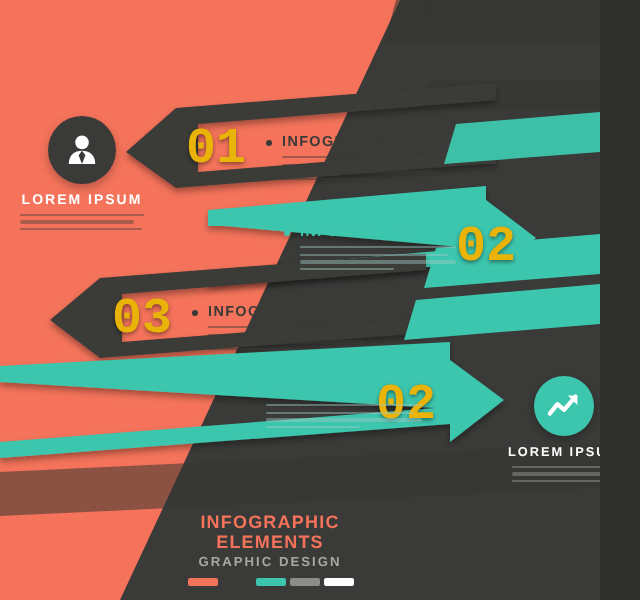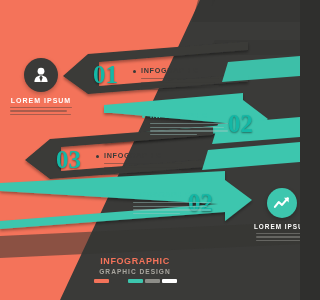--- a/index.html
+++ b/index.html
@@ -28,24 +28,24 @@
   }
 
   
   .row{ position:absolute; }
 
   
   .num{
     position:absolute;
     font-size:25px;
     font-weight:bold;
-    color:#14b8a6;
+    color:#eab308;
     letter-spacing:0px;
     text-shadow:0 1px 2px rgba(0,0,0,0.45);
-    font-family:Liberation Serif, serif;
+    font-family:Liberation Mono, monospace;
     line-height:1;
   }
   .head{
     position:absolute;
     font-size:7.2px;
     font-weight:bold;
     letter-spacing:0.7px;
     line-height:1;
     white-space:nowrap;
   }
@@ -234,20 +234,21 @@
     <div class="icaption light" style="font-size:6.4px;">LOREM IPSUM</div>
     <div class="ilines ondark" style="width:52px;">
         <i></i>
         <i></i>
         <i></i>
       </div>
   </div>
 
   <div class="footer">
     <div class="f1">INFOGRAPHIC</div>
+    <div class="f1">ELEMENTS</div>
     <div class="f2">GRAPHIC DESIGN</div>
     <div class="swatches">
       <span style="background:#f4735a"></span>
       <span style="background:#3a3a38"></span>
       <span style="background:#3dc6ae"></span>
       <span style="background:#8d8d88"></span>
       <span style="background:#ffffff"></span>
     </div>
   </div>
 

